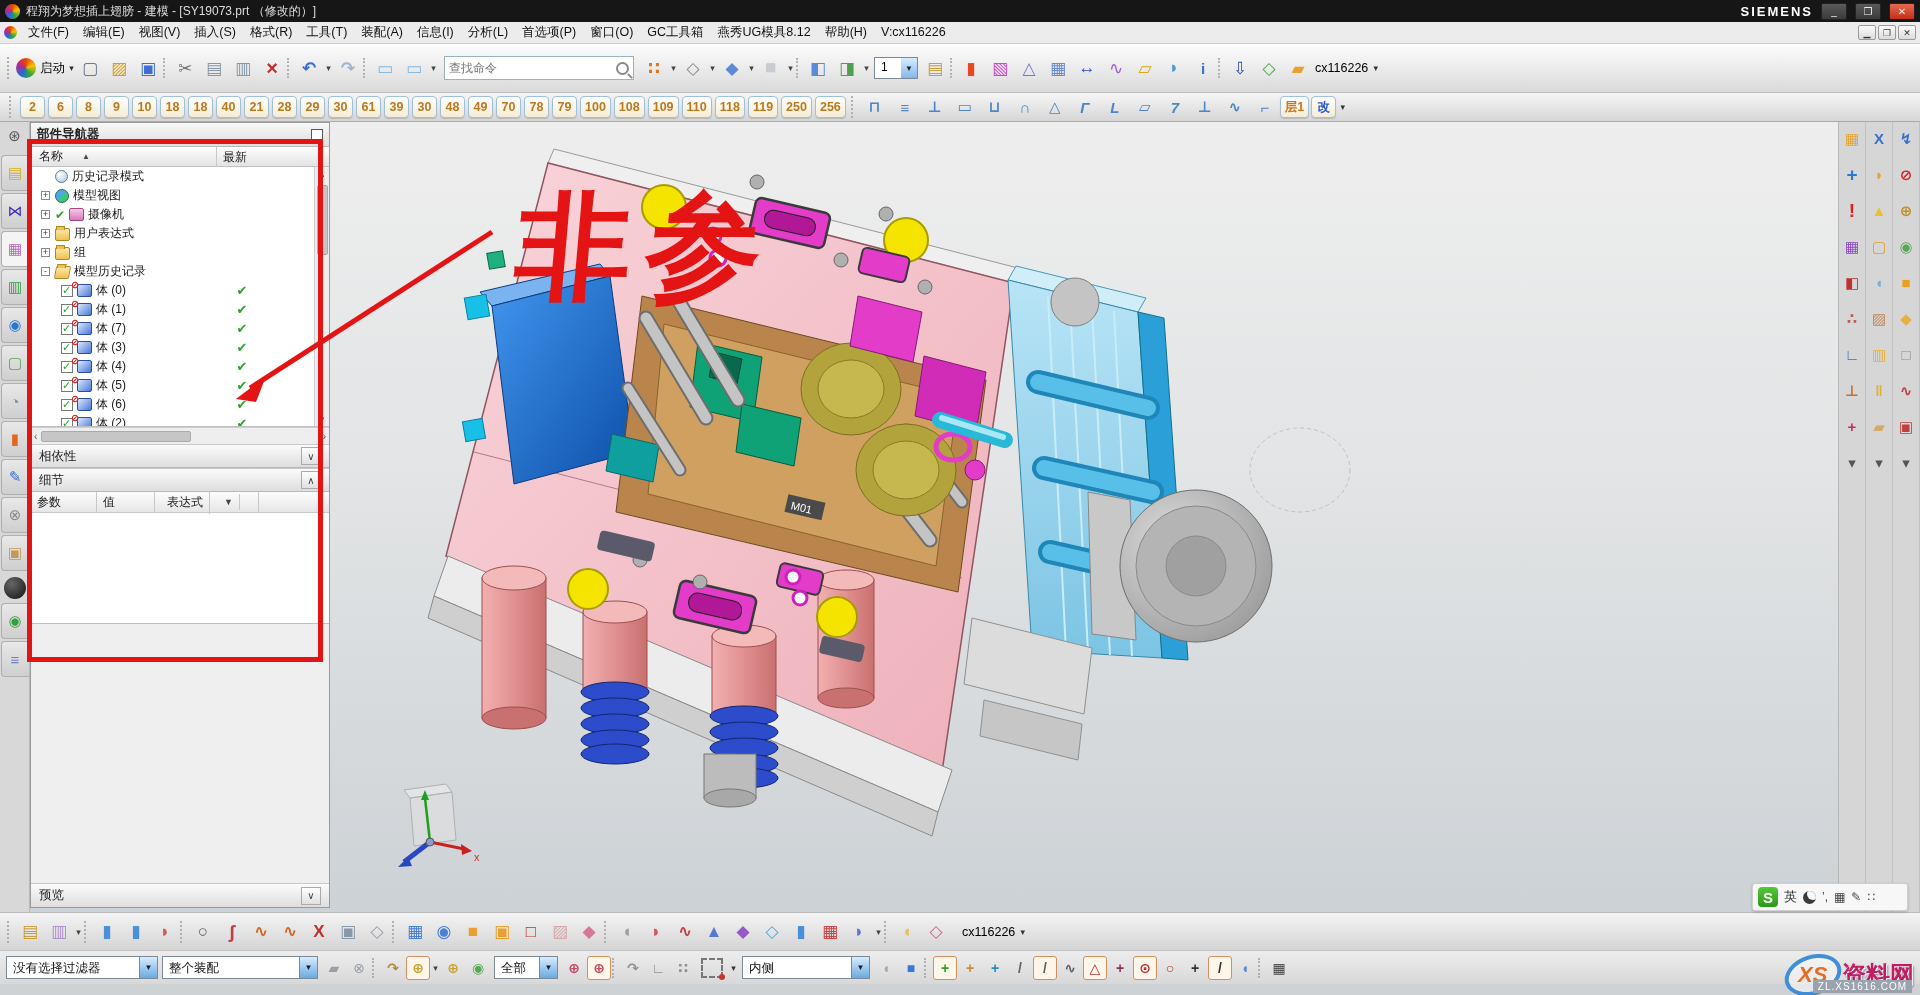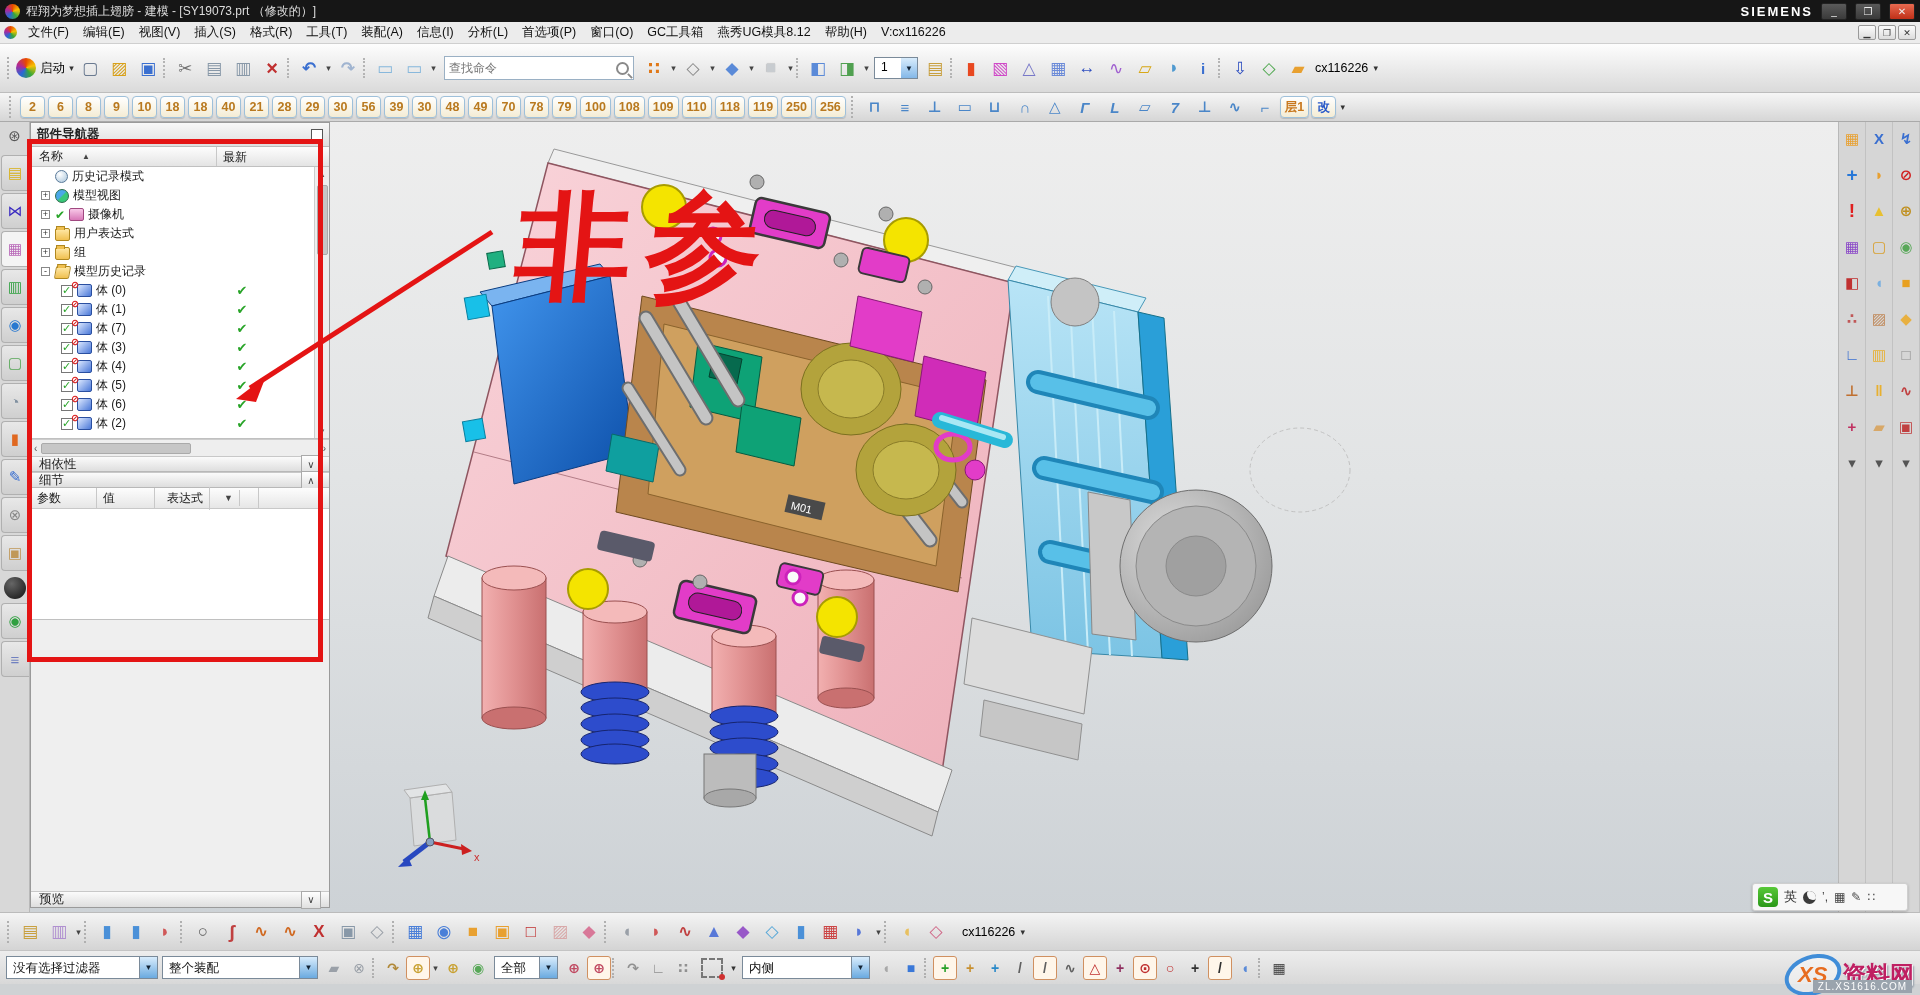--- a/index.html
+++ b/index.html
@@ -83,21 +83,21 @@
   .trow[data-icon="body"] .ticon::after{content:"⊘";position:absolute;left:-7px;top:-6px;color:#d82020;font-size:10px;font-weight:700}
   .tstat{position:absolute;left:196px;width:30px;text-align:center;color:#28a428;font-weight:700;font-size:13px}
   .trow[data-status="1"] .tstat::before{content:"✔"}
   .vsb{position:absolute;right:0;top:0;width:15px;height:100%;background:#eee;border-left:1px solid #ccc;display:flex;flex-direction:column;align-items:center;font-size:8px;color:#555}
   .vsb .thumb{width:11px;height:70px;background:#c6c6c6;border:1px solid #aaa;border-radius:2px;margin-top:4px}
   .vsb .arr{height:14px;display:flex;align-items:center}
   .vsb .arr.bottom{margin-top:auto}
   .hsb{height:17px;background:#eee;border-top:1px solid #ccc;display:flex;align-items:center;font-size:10px;color:#555;padding:0 3px}
   .hsb .thumb{width:150px;height:11px;background:#c6c6c6;border:1px solid #aaa;border-radius:2px;margin-left:4px}
   .hsb .arrR{margin-left:auto}
-  .secbar{height:16px;background:linear-gradient(#fbfbfb,#dedede);border-top:1px solid #c8c8c8;border-bottom:1px solid #b8b8b8;display:flex;align-items:center;padding:0 8px;color:#222;font-size:12.5px}
+  .secbar{height:24px;background:linear-gradient(#fbfbfb,#dedede);border-top:1px solid #c8c8c8;border-bottom:1px solid #b8b8b8;display:flex;align-items:center;padding:0 8px;color:#222;font-size:12.5px}
   .secbar .chev{margin-left:auto;width:20px;height:18px;border:1px solid #aaa;background:linear-gradient(#fff,#e0e0e0);display:flex;align-items:center;justify-content:center;font-size:10px;color:#444}
   .dtable{background:#fff;border-bottom:1px solid #c0c0c0}
   .dthead{display:flex;height:21px;background:linear-gradient(#fdfdfd,#e6e6e6);border-bottom:1px solid #c8c8c8;color:#222}
   .dthead span{padding:3px 6px;border-right:1px solid #c8c8c8;display:flex;align-items:center;gap:8px}
   .dtbody{height:110px}
   .pfill{flex:1}
   
   .bottombar{position:absolute;left:0;top:912px;width:1920px;height:38px;background:linear-gradient(#f4f4f4,#d4d4d4);border-top:1px solid #bbb;display:flex;align-items:center;padding:0 4px}
   .statusbar{position:absolute;left:0;top:950px;width:1920px;height:34px;background:linear-gradient(#ededed,#d8d8d8);border-top:1px solid #c4c4c4;display:flex;align-items:center;padding:0 6px;gap:4px}
   .footer{position:absolute;left:0;top:984px;width:1920px;height:11px;background:#cfd2d4}
@@ -314,21 +314,21 @@
       <span class="numb">8</span>
       <span class="numb">9</span>
       <span class="numb">10</span>
       <span class="numb">18</span>
       <span class="numb">18</span>
       <span class="numb">40</span>
       <span class="numb">21</span>
       <span class="numb">28</span>
       <span class="numb">29</span>
       <span class="numb">30</span>
-      <span class="numb">56</span>
+      <span class="numb">61</span>
       <span class="numb">39</span>
       <span class="numb">30</span>
       <span class="numb">48</span>
       <span class="numb">49</span>
       <span class="numb">70</span>
       <span class="numb">78</span>
       <span class="numb">79</span>
       <span class="numb">100</span>
       <span class="numb">108</span>
       <span class="numb">109</span>

